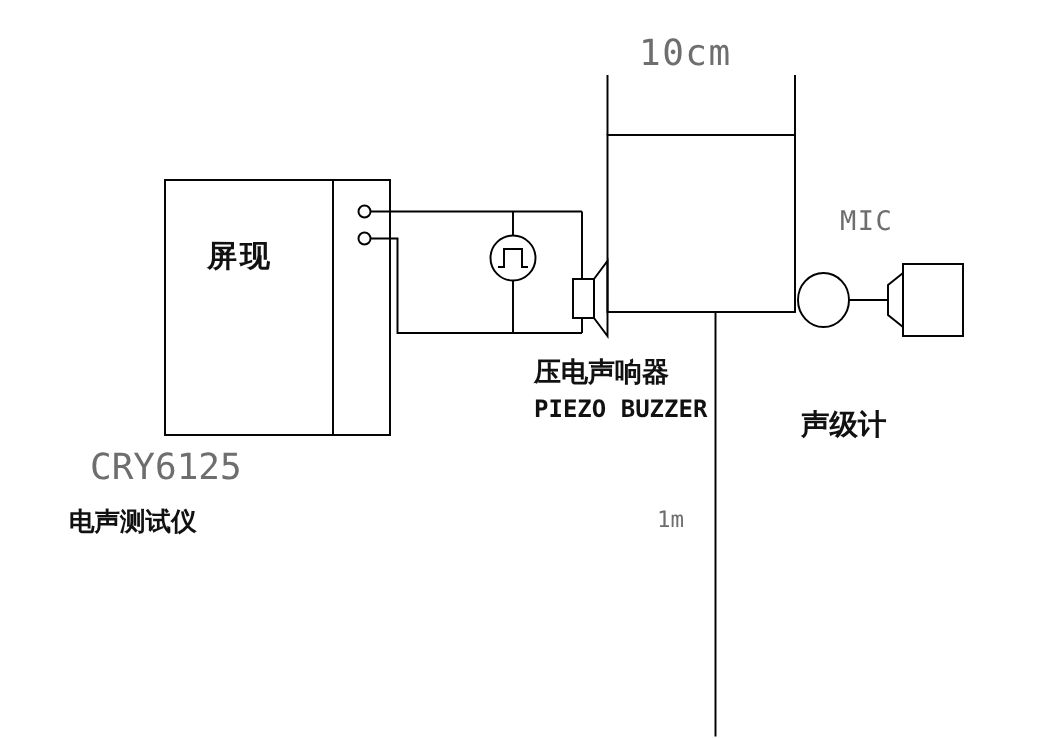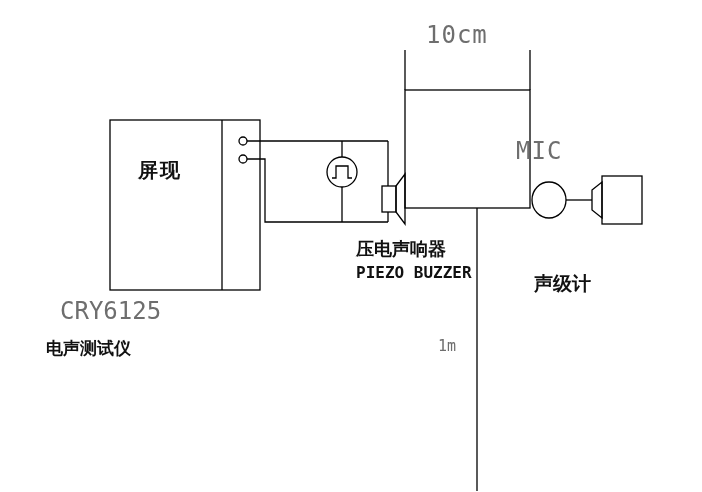--- a/index.html
+++ b/index.html
@@ -79,21 +79,21 @@
     </g>
   </svg>
 
   <div class="label cad" style="left:426px;top:23px;font-size:24px;letter-spacing:1px;">10cm</div>
 
   <div class="label cn" style="left:138px;top:160px;font-size:20px;letter-spacing:2px;text-align:right;">屏现</div>
 
   <div class="label en-bold" style="left:356px;top:265px;font-size:16px;">PIEZO BUZZER</div>
   <div class="label cn" style="left:356px;top:240px;font-size:18px;">压电声响器</div>
 
-  <div class="label cad" style="left:516px;top:139px;font-size:24px;letter-spacing:1px;">MIC</div>
+  <div class="label cad" style="left:560px;top:139px;font-size:18px;letter-spacing:1px;">MIC</div>
 
   <div class="label cn" style="left:534px;top:274px;font-size:19px;text-align:center;">声级计</div>
 
   <div class="label cad" style="left:46px;top:299px;font-size:24px;margin-left:14px;">CRY6125</div>
   <div class="label cn" style="left:46px;top:340px;font-size:17px;">电声测试仪</div>
 
   <div class="label cad" style="left:438px;top:339px;font-size:15px;">1m</div>
 
 </div>
 

